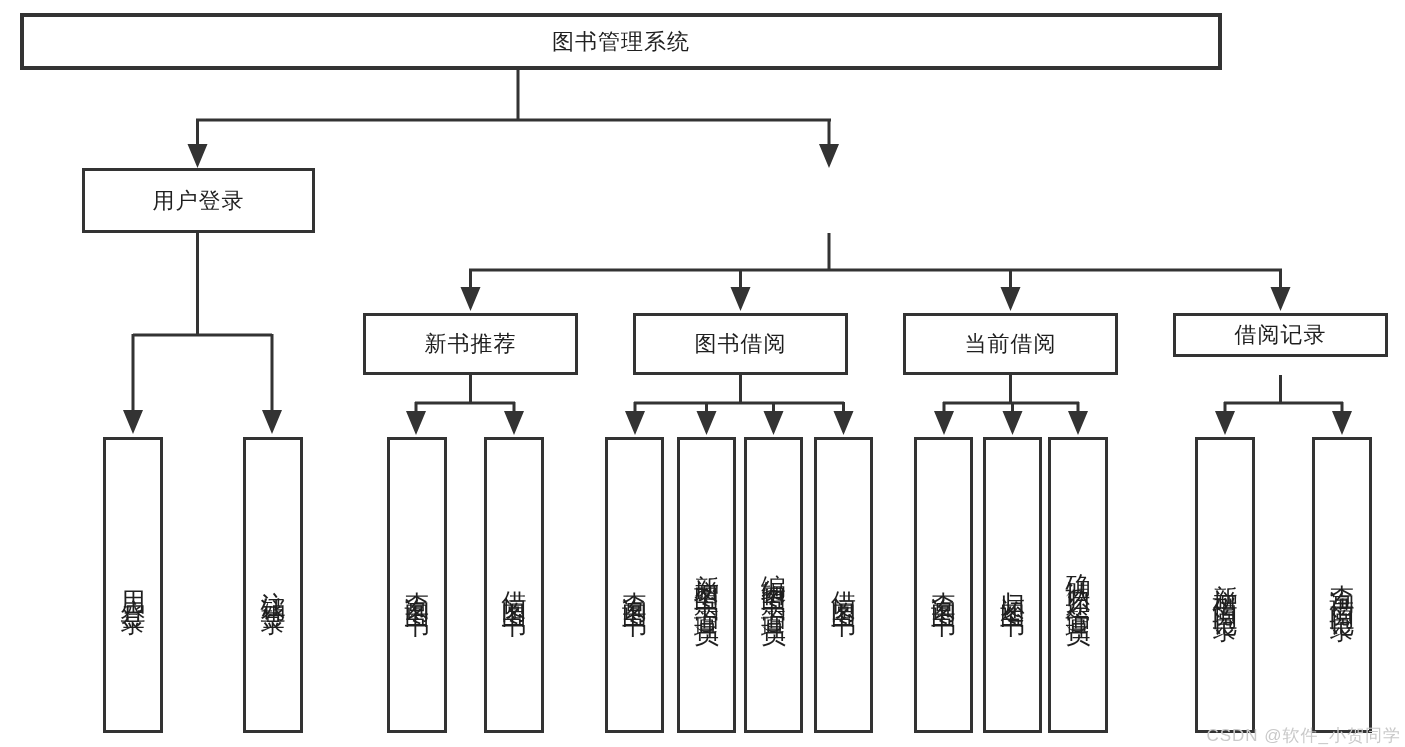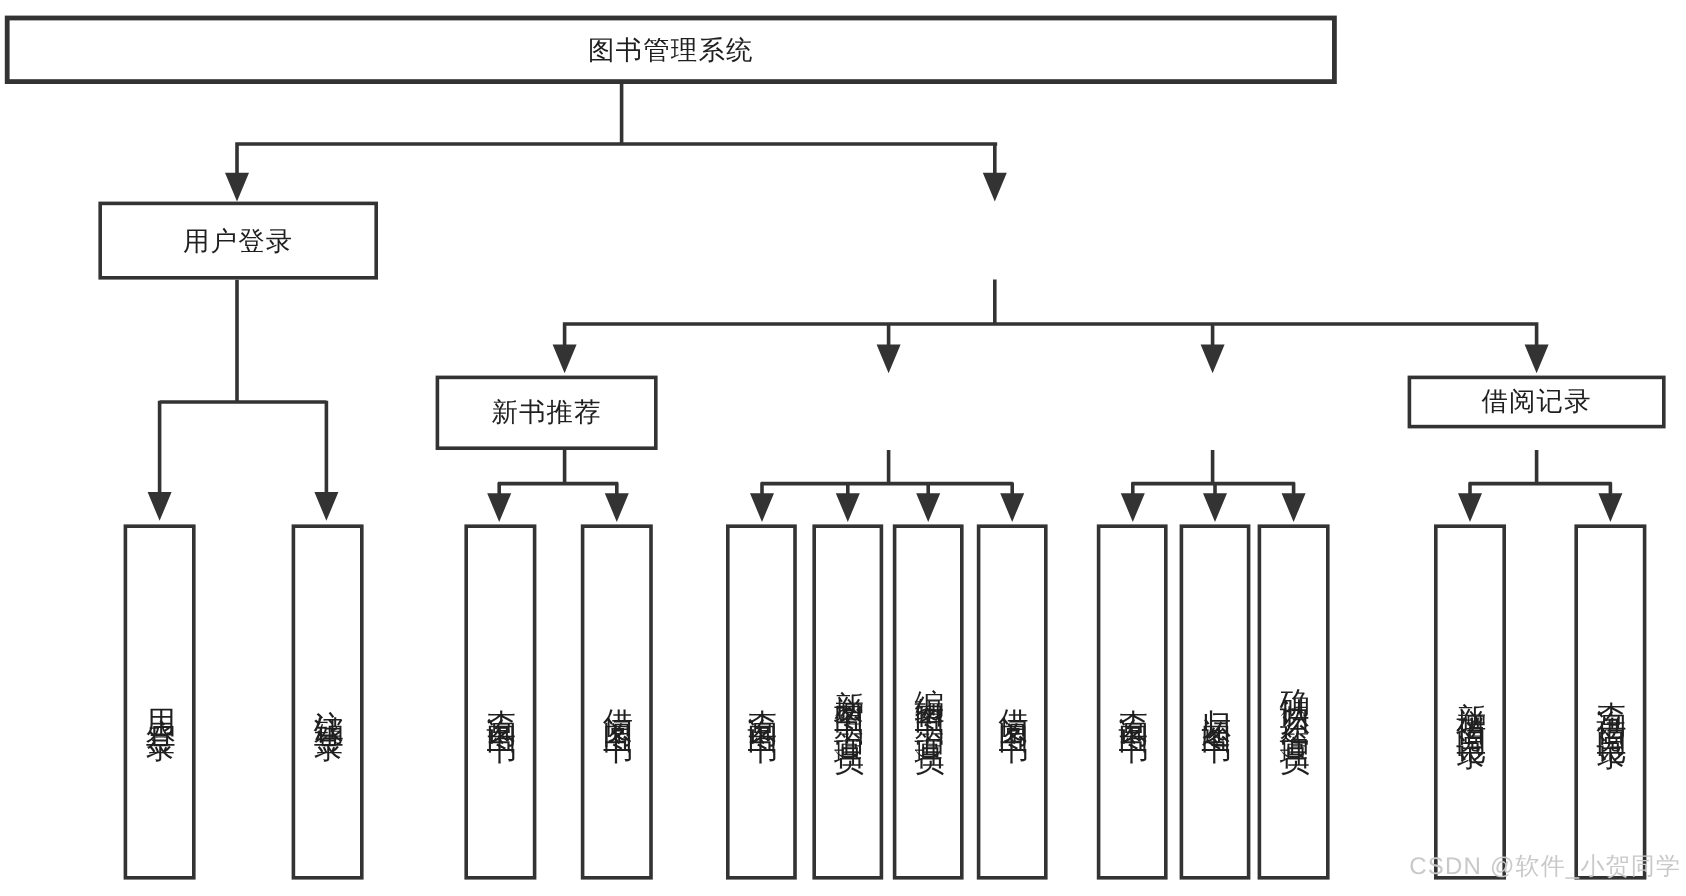--- a/index.html
+++ b/index.html
@@ -52,22 +52,22 @@
   .box.v .lbl {
     writing-mode: vertical-rl;
     text-orientation: mixed;
     font-size: 25px;
     line-height: 1;
     letter-spacing: 7px;
   }
   .watermark {
     position: absolute;
     right: 4px;
-    bottom: 12px;
-    font-size: 20px;
+    bottom: 0;
+    font-size: 17px;
     letter-spacing: 1px;
     color: var(--watermark);
     z-index: 3;
     white-space: nowrap;
   }
 </style>
 </head>
 <body>
 
 <div class="stage">
@@ -122,30 +122,36 @@
       M696.5 411 L716.5 411 L706.5 435 Z
       M763.5 411 L783.5 411 L773.5 435 Z
       M833.5 411 L853.5 411 L843.5 435 Z
       M934 411 L954 411 L944 435 Z
       M1002.5 411 L1022.5 411 L1012.5 435 Z
       M1068 411 L1088 411 L1078 435 Z
       M1215 411 L1235 411 L1225 435 Z
       M1332 411 L1352 411 L1342 435 Z"></path>
   </svg>
 
-  <div class="box h root" style="left:4px;top:13px;width:1110px;height:57px">
+  <div class="box h root" style="left:20px;top:13px;width:1202px;height:57px">
     <span class="lbl">图书管理系统</span>
   </div>
 
   <div class="box h" style="left:82px;top:168px;width:233px;height:65px">
     <span class="lbl">用户登录</span>
   </div>
 
-  <div class="box h" style="left:363px;top:313px;width:185px;height:62px">
+  <div class="box h" style="left:363px;top:313px;width:215px;height:62px">
     <span class="lbl">新书推荐</span>
+  </div>
+  <div class="box h" style="left:633px;top:313px;width:215px;height:62px">
+    <span class="lbl">图书借阅</span>
+  </div>
+  <div class="box h" style="left:903px;top:313px;width:215px;height:62px">
+    <span class="lbl">当前借阅</span>
   </div>
   <div class="box h" style="left:1173px;top:313px;width:215px;height:44px">
     <span class="lbl">借阅记录</span>
   </div>
 
   <div class="box v" style="left:103px;top:437px;width:60px;height:296px">
     <span class="lbl">用户登录</span>
   </div>
   <div class="box v" style="left:243px;top:437px;width:60px;height:296px">
     <span class="lbl">注销登录</span>

